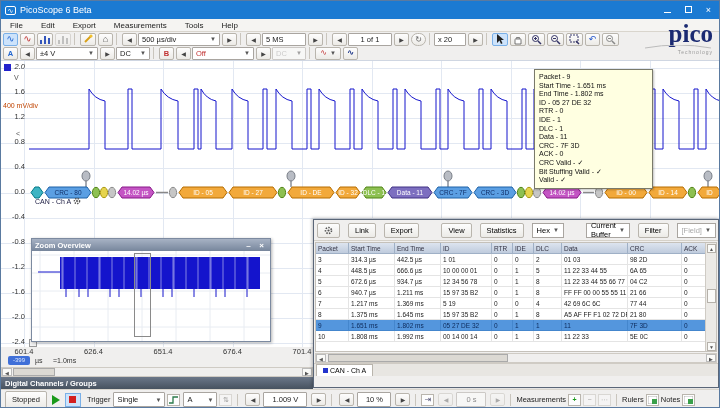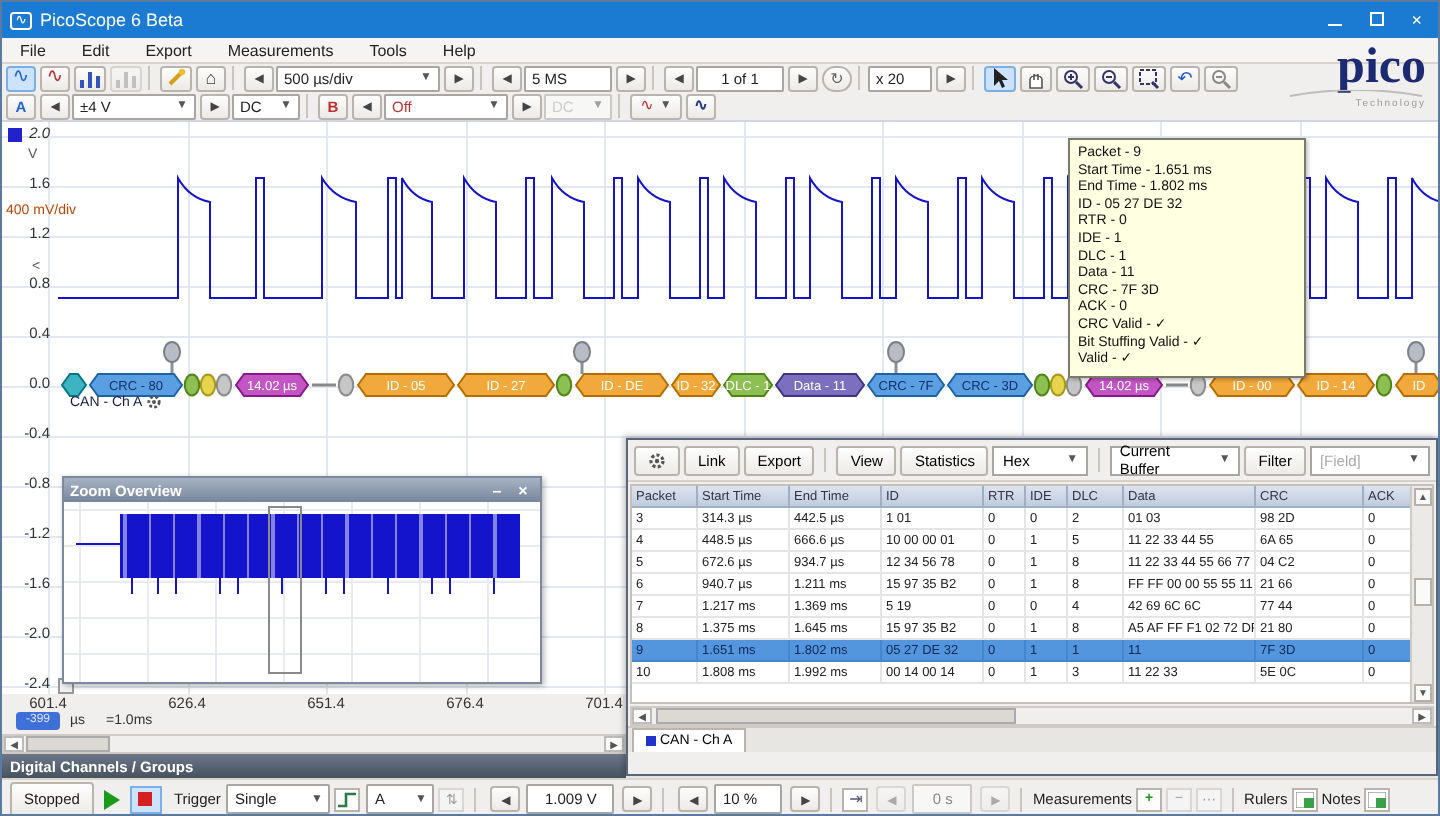--- a/index.html
+++ b/index.html
@@ -71,21 +71,21 @@
   #zoomov-body{position:relative;width:238px;height:90px;background:#fff;overflow:hidden;}
   #zoomov-rect{position:absolute;left:102px;top:2px;width:17px;height:84px;border:1px solid #8a8a8a;}
   
   #panel{left:312px;top:218px;width:406px;height:169px;background:#f0efee;border:1px solid #5a6678;box-shadow:-1px -1px 3px rgba(0,0,0,.25);}
   #panel-title{height:13px;background:linear-gradient(#75849c,#4c5b74);color:#fff;font-size:8px;font-weight:bold;display:flex;align-items:center;padding:0 4px;}
   #panel-title .picons{margin-left:auto;display:flex;gap:5px;align-items:center;}
   .pinshape{width:7px;height:7px;position:relative;}
   .pinshape:before{content:"";position:absolute;left:1px;top:0;width:4px;height:4px;background:#e8ecf4;border-radius:1px;}
   .pinshape:after{content:"";position:absolute;left:3px;top:4px;width:1px;height:3px;background:#e8ecf4;}
   .minishape{width:6px;height:2px;background:#e8ecf4;}
-  #panel-toolbar{height:21px;display:flex;align-items:center;gap:2px;padding:0 3px;font-size:7.5px;background:#f0efee;border-bottom:1px solid #d5d1c9;}
+  #panel-toolbar{height:21px;display:flex;align-items:center;gap:8px;padding:0 3px;font-size:7.5px;background:#f0efee;border-bottom:1px solid #d5d1c9;}
   .pbtn{height:15px;border:1px solid #b9b5ad;background:linear-gradient(#fdfdfd,#ecebe7);border-radius:2px;padding:0 6px;display:flex;align-items:center;}
   .pcombo{height:15px;border:1px solid #a9a5a0;background:#fff;display:flex;align-items:center;justify-content:space-between;padding:0 4px;}
   #tablewrap{position:relative;margin:1px 1px 0 1px;background:#fff;height:110px;border:1px solid #c5c1ba;overflow:hidden;}
   .th{position:absolute;top:0;height:11px;background:linear-gradient(#dde4ef,#bfcbdd);border-right:1px solid #9fb0c6;border-bottom:1px solid #9fb0c6;font-size:6.5px;color:#334;display:flex;align-items:center;padding-left:2px;}
   .td{position:absolute;height:11px;border-right:1px solid #e4e4e4;border-bottom:1px solid #e4e4e4;font-size:6.5px;color:#222;display:flex;align-items:center;padding-left:2px;white-space:nowrap;overflow:hidden;}
   .rowsel .td{background:#5496dd;color:#0d2a5a;border-right-color:#4486cd;border-bottom-color:#4486cd;}
   #vscroll{position:absolute;right:0;top:0;width:11px;height:110px;background:#eceae6;border-left:1px solid #cfcbc4;}
   .vsb{position:absolute;left:1px;width:9px;height:9px;border:1px solid #b5b1aa;background:#fafaf8;font-size:5px;color:#555;text-align:center;line-height:8px;}
   #panel-hscroll{margin:1px 1px 0 1px;}
   #panel-tabs{height:13px;display:flex;align-items:flex-end;padding-left:2px;background:#e8e6e2;border-top:1px solid #cfcbc4;}
@@ -650,21 +650,21 @@
       </span>
     <span class="mini-icon" style="opacity:.4">⇅</span>
     <span class="sep"></span>
     <span class="tbtn spin" style="height:13px">◀</span>
     <span class="combo" style="width:44px;height:15px;justify-content:center">
         <span>1.009 V</span>
       </span>
     <span class="tbtn spin" style="height:13px">▶</span>
     <span class="sep"></span>
     <span class="tbtn spin" style="height:13px">◀</span>
-    <span class="combo" style="width:34px;height:15px;justify-content:flex-start">
+    <span class="combo" style="width:34px;height:15px;justify-content:center">
         <span>10 %</span>
       </span>
     <span class="tbtn spin" style="height:13px">▶</span>
     <span class="sep"></span>
     <span class="mini-icon">
         <span style="color:#557;font-size:8px">⇥</span>
       </span>
     <span class="tbtn spin" style="height:13px;opacity:.4">◀</span>
     <span class="combo" style="width:30px;height:15px;justify-content:center;opacity:.5">
         <span>0 s</span>

